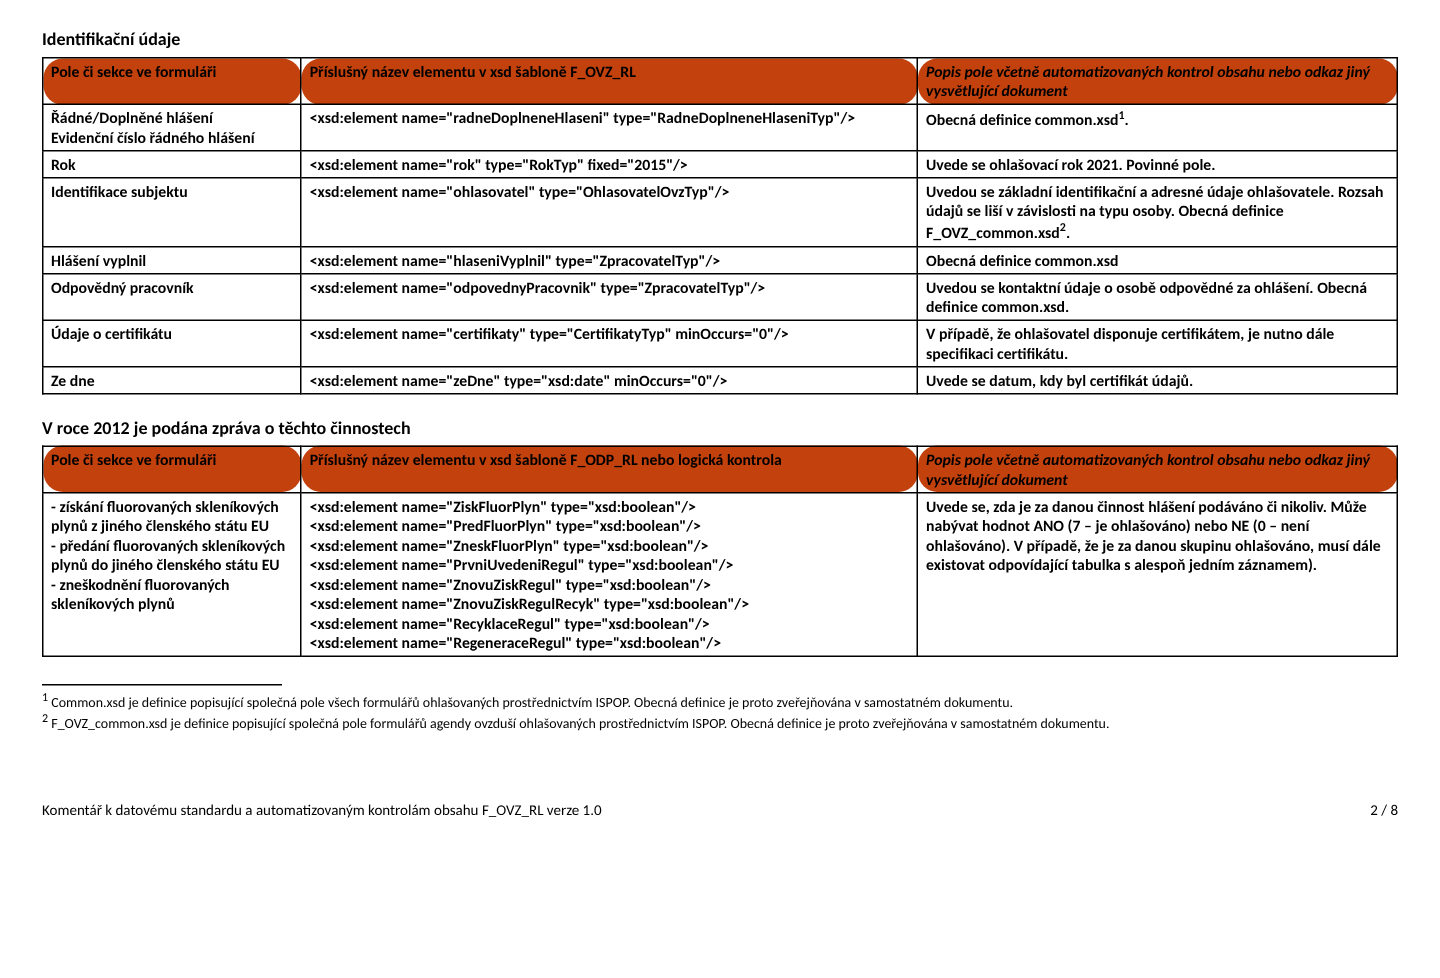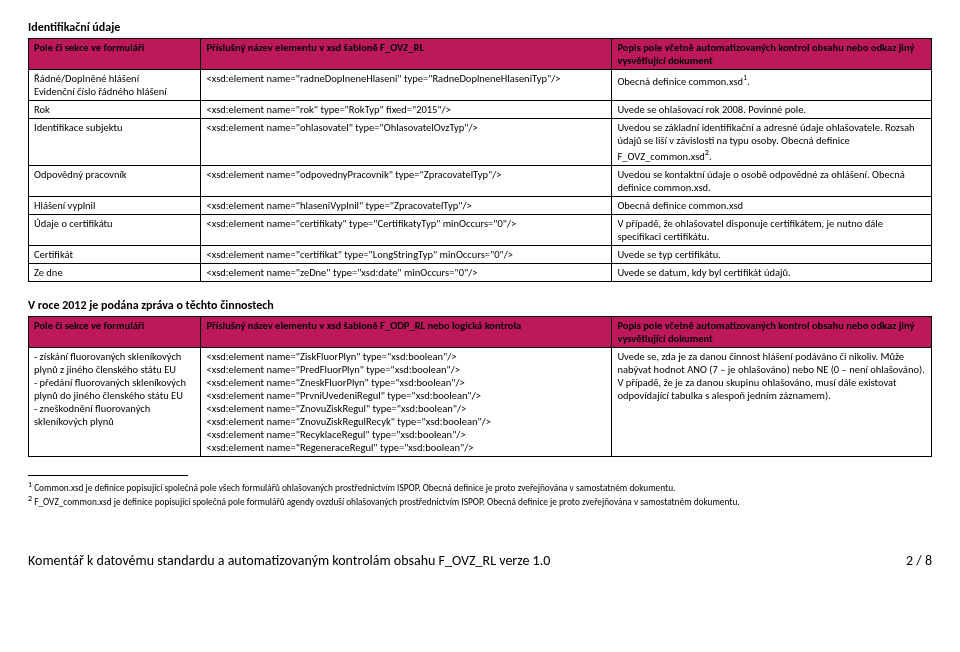--- a/index.html
+++ b/index.html
@@ -20,44 +20,46 @@
       border-collapse: collapse;
       width: 100%;
       margin-bottom: 16px;
     }
     th, td {
       border: 1px solid #000;
       padding: 2px 5px;
       text-align: left;
       vertical-align: top;
       font-size: 10.5px;
+      font-weight: bold;
     }
     th {
       font-weight: bold;
-      background: #be185d;
+      background: #c2410c;
+      border-radius: 13px;
     }
     .col1 { width: 170px; }
     .col2 { width: 405px; }
-    .col3 { width: 315px; }
+    .col3 { width: 315px; font-style: italic; }
     hr.footnote-sep {
       border: none;
       border-top: 1px solid #000;
       width: 160px;
       margin-top: 18px;
       margin-bottom: 3px;
     }
     .footnote {
       font-size: 9.3px;
       line-height: 1.25;
     }
     sup { font-size: 8px; }
     .footer {
       display: flex;
       justify-content: space-between;
-      font-size: 14px;
+      font-size: 10px;
       margin-top: 44px;
     }
     .block { white-space: pre-line; }
   </style>
 </head>
 <body>
 
 <h2>Identifikační údaje</h2>
 <table>
   <thead>
@@ -70,46 +72,41 @@
   <tbody id="t1-body">
       <tr>
         <td class="block">Řádné/Doplněné hlášení
 Evidenční číslo řádného hlášení</td>
         <td class="block">&lt;xsd:element name="radneDoplneneHlaseni" type="RadneDoplneneHlaseniTyp"/&gt;</td>
         <td><span>Obecná definice common.xsd</span><sup>1</sup><span>.</span></td>
       </tr>
       <tr>
         <td class="block">Rok</td>
         <td class="block">&lt;xsd:element name="rok" type="RokTyp" fixed="2015"/&gt;</td>
-        <td>Uvede se ohlašovací rok 2008. Povinné pole.</td>
+        <td>Uvede se ohlašovací rok 2021. Povinné pole.</td>
       </tr>
       <tr>
         <td class="block">Identifikace subjektu</td>
         <td class="block">&lt;xsd:element name="ohlasovatel" type="OhlasovatelOvzTyp"/&gt;</td>
         <td><span>Uvedou se základní identifikační a adresné údaje ohlašovatele. Rozsah údajů se liší v závislosti na typu osoby. Obecná definice F_OVZ_common.xsd</span><sup>2</sup><span>.</span></td>
       </tr>
       <tr>
+        <td class="block">Hlášení vyplnil</td>
+        <td class="block">&lt;xsd:element name="hlaseniVyplnil" type="ZpracovatelTyp"/&gt;</td>
+        <td>Obecná definice common.xsd</td>
+      </tr>
+      <tr>
         <td class="block">Odpovědný pracovník</td>
         <td class="block">&lt;xsd:element name="odpovednyPracovnik" type="ZpracovatelTyp"/&gt;</td>
         <td>Uvedou se kontaktní údaje o osobě odpovědné za ohlášení. Obecná definice common.xsd.</td>
       </tr>
       <tr>
-        <td class="block">Hlášení vyplnil</td>
-        <td class="block">&lt;xsd:element name="hlaseniVyplnil" type="ZpracovatelTyp"/&gt;</td>
-        <td>Obecná definice common.xsd</td>
-      </tr>
-      <tr>
         <td class="block">Údaje o certifikátu</td>
         <td class="block">&lt;xsd:element name="certifikaty" type="CertifikatyTyp" minOccurs="0"/&gt;</td>
         <td>V případě, že ohlašovatel disponuje certifikátem, je nutno dále specifikaci certifikátu.</td>
-      </tr>
-      <tr>
-        <td class="block">Certifikát</td>
-        <td class="block">&lt;xsd:element name="certifikat" type="LongStringTyp" minOccurs="0"/&gt;</td>
-        <td>Uvede se typ certifikátu.</td>
       </tr>
       <tr>
         <td class="block">Ze dne</td>
         <td class="block">&lt;xsd:element name="zeDne" type="xsd:date" minOccurs="0"/&gt;</td>
         <td>Uvede se datum, kdy byl certifikát údajů.</td>
       </tr>
     </tbody>
 </table>
 
 <h2>V roce 2012 je podána zpráva o těchto činnostech</h2>

